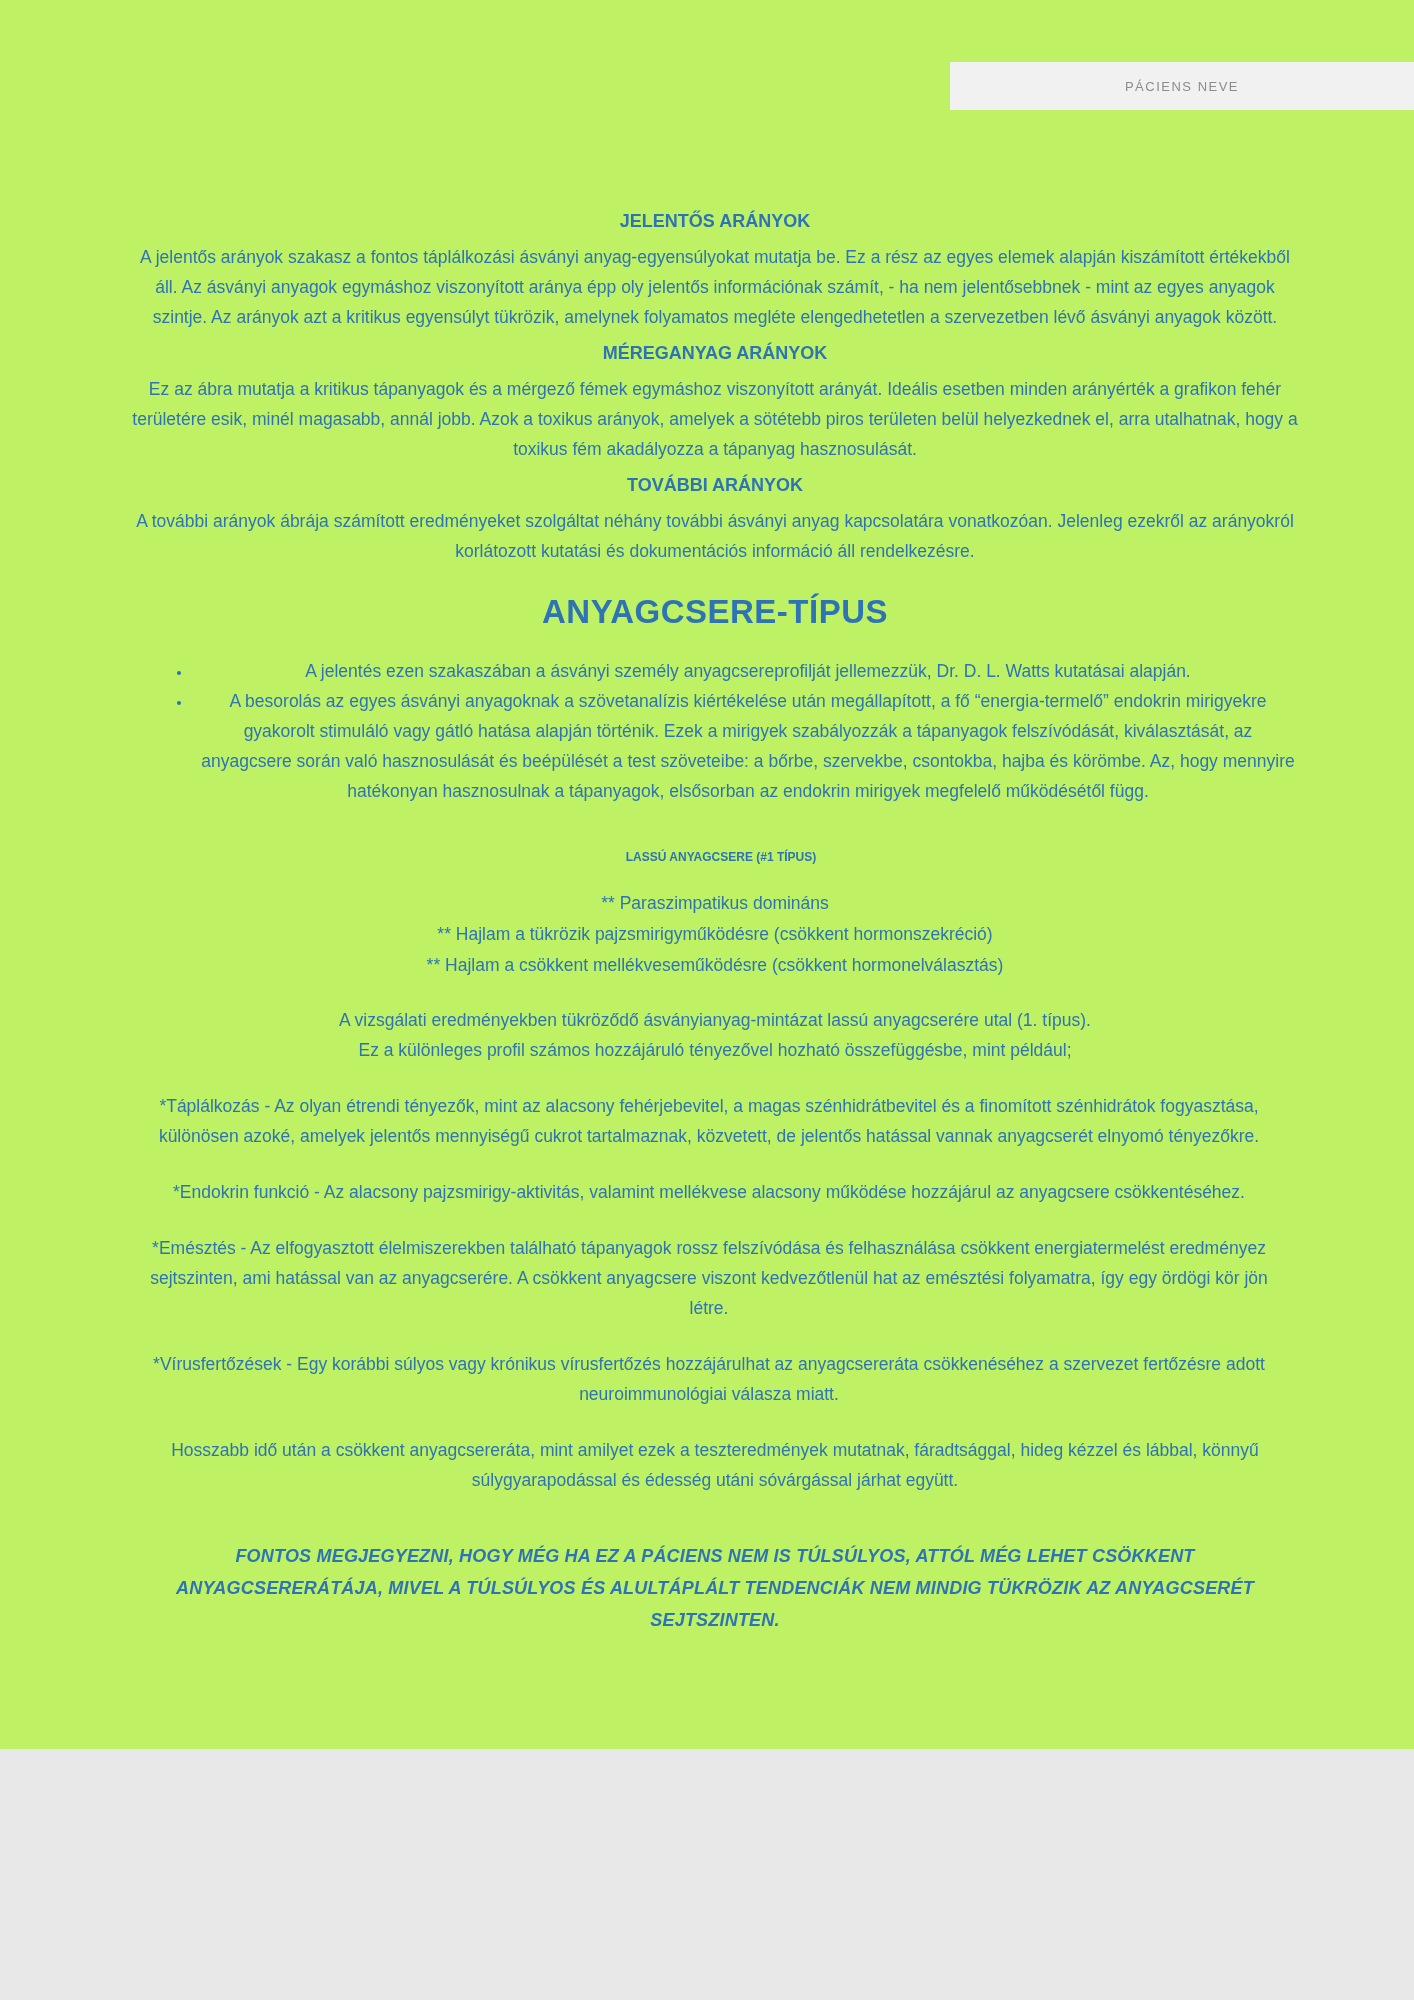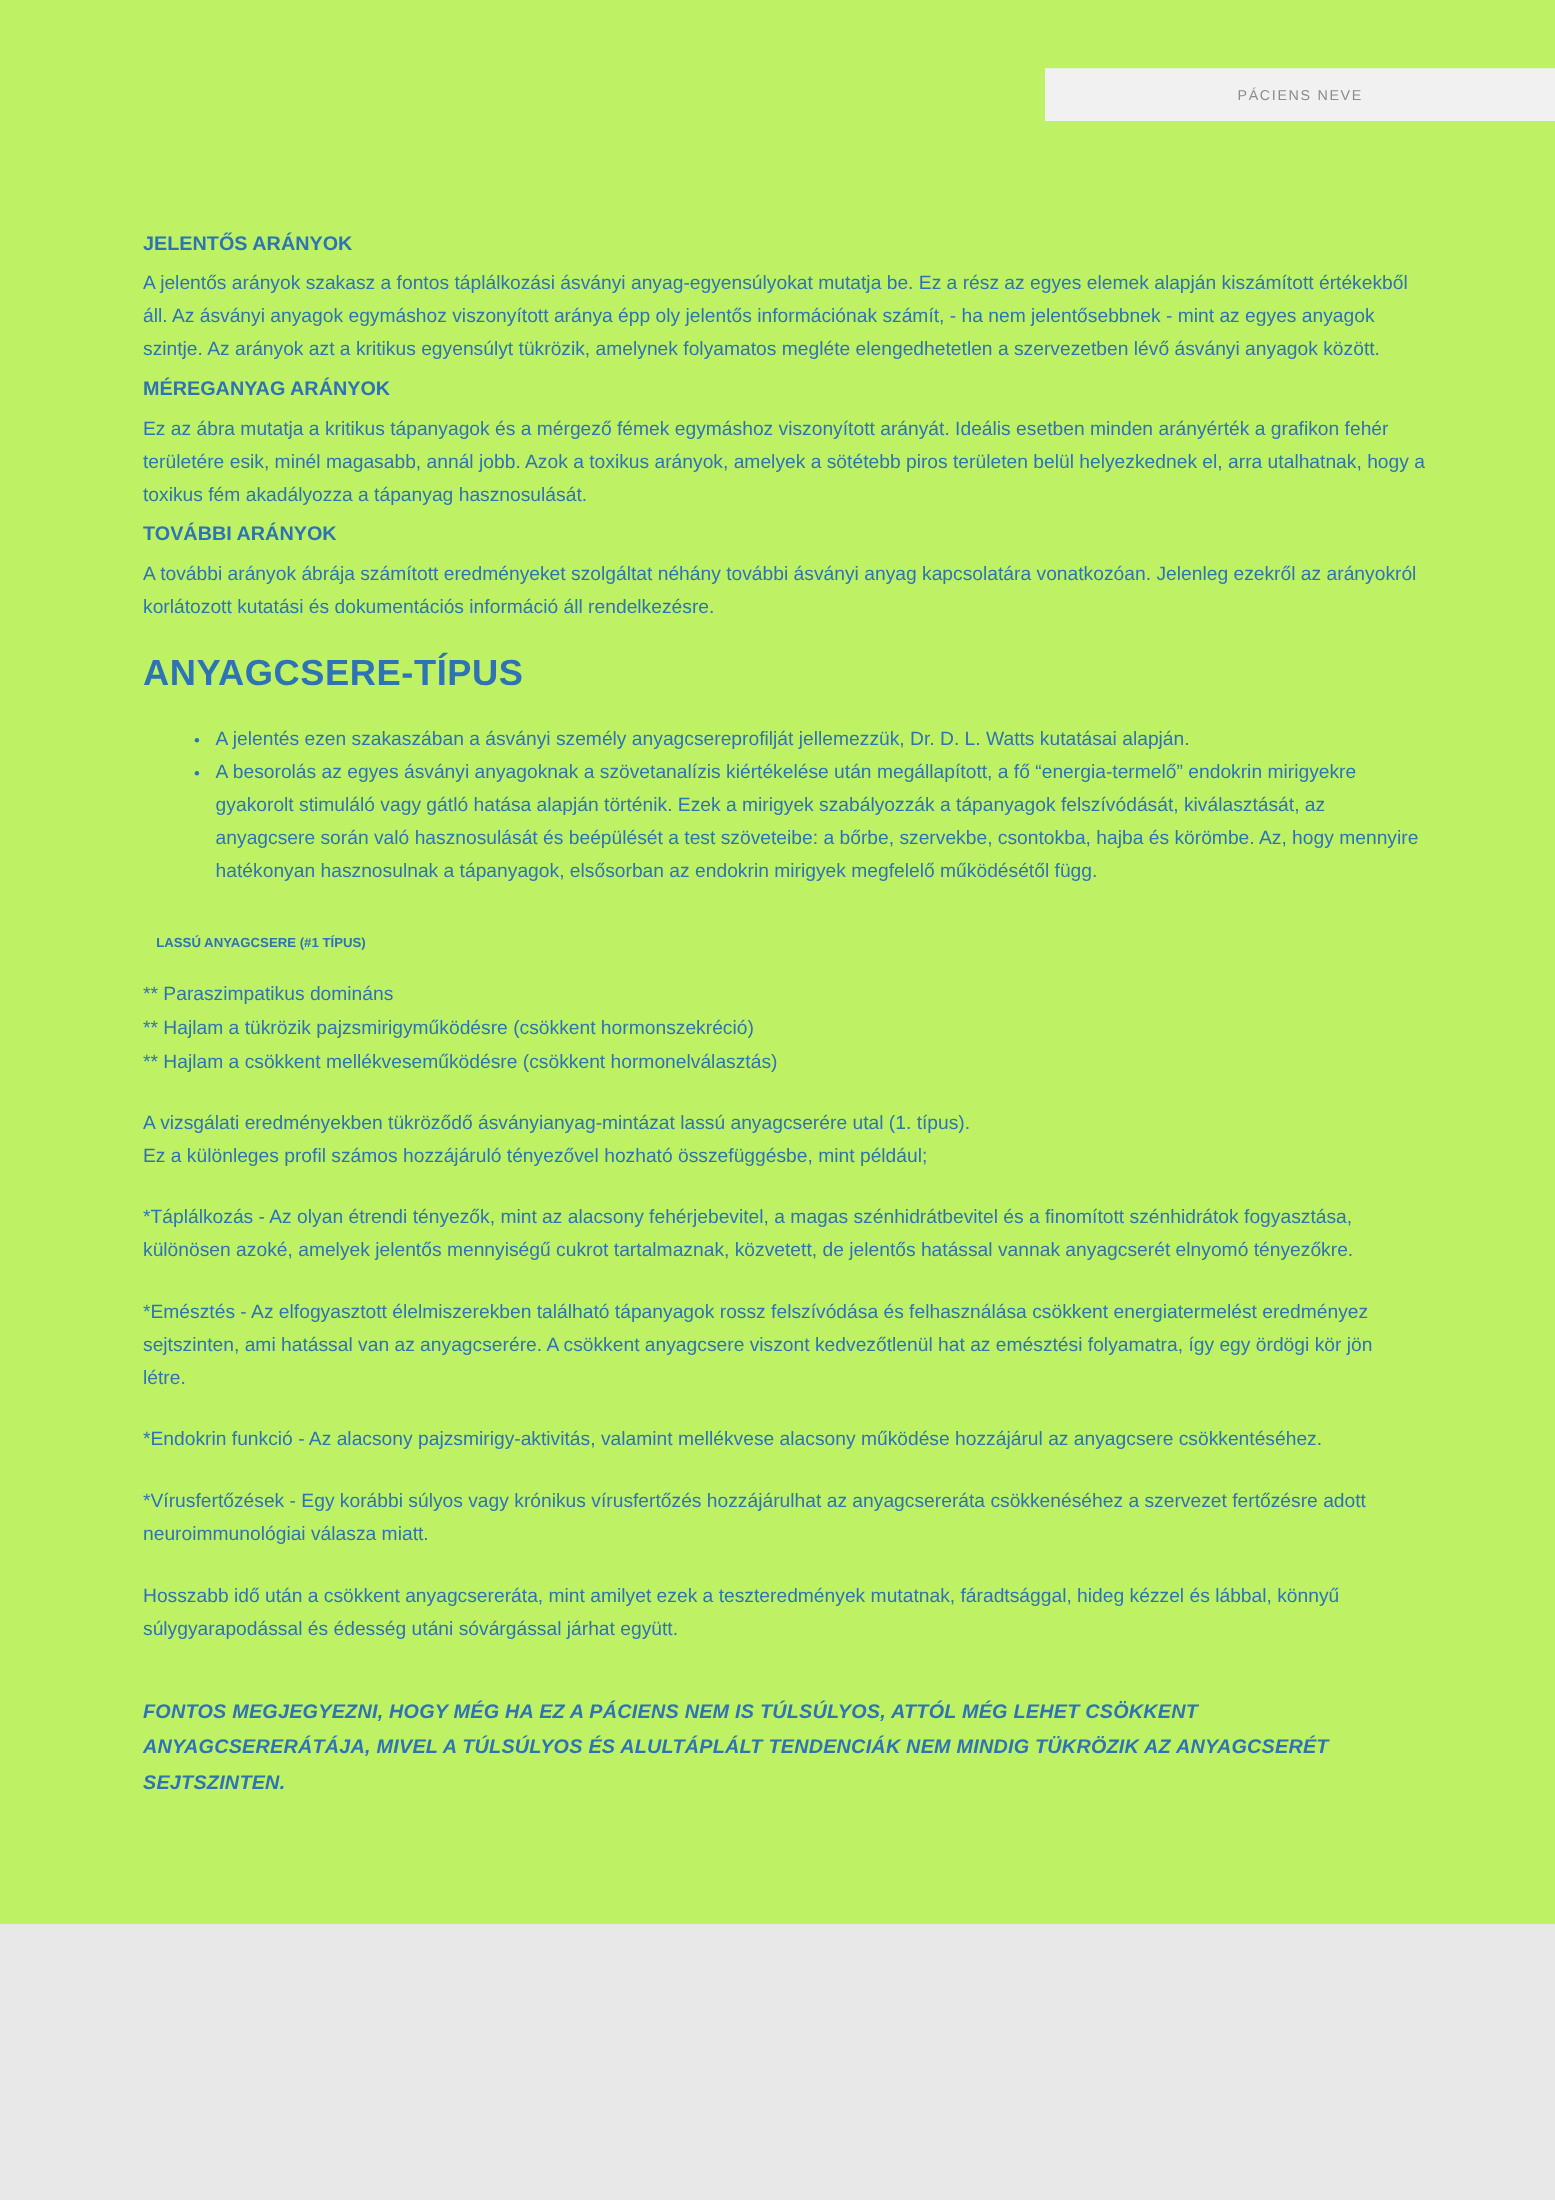--- a/index.html
+++ b/index.html
@@ -30,20 +30,21 @@
     font-size: 13px;
     letter-spacing: 1.5px;
   }
   
   .content {
     position: absolute;
     left: 130px;
     right: 114px;
     top: 0;
     color: #2E74B5;
+    text-align: center;
   }
   .h2 {
     font-size: 18px;
     font-weight: bold;
     line-height: 22px;
     margin: 10px 0 10px 0;
   }
   .h2.first { margin-top: 210px; }
   .body-p {
     font-size: 17.5px;
@@ -151,22 +152,22 @@
       <div class="trait-line">** Hajlam a tükrözik pajzsmirigyműködésre (csökkent hormonszekréció)</div>
       <div class="trait-line">** Hajlam a csökkent mellékveseműködésre (csökkent hormonelválasztás)</div>
     </div>
 
     <div class="intro">
       <div>A vizsgálati eredményekben tükröződő ásványianyag-mintázat lassú anyagcserére utal (1. típus).</div>
       <div>Ez a különleges profil számos hozzájáruló tényezővel hozható összefüggésbe, mint például;</div>
     </div>
 
     <p class="factor">*Táplálkozás - Az olyan étrendi tényezők, mint az alacsony fehérjebevitel, a magas szénhidrátbevitel és a finomított szénhidrátok fogyasztása, különösen azoké, amelyek jelentős mennyiségű cukrot tartalmaznak, közvetett, de jelentős hatással vannak anyagcserét elnyomó tényezőkre.</p>
+    <p class="factor">*Endokrin funkció - Az alacsony pajzsmirigy-aktivitás, valamint mellékvese alacsony működése hozzájárul az anyagcsere csökkentéséhez.</p>
     <p class="factor">*Emésztés - Az elfogyasztott élelmiszerekben található tápanyagok rossz felszívódása és felhasználása csökkent energiatermelést eredményez sejtszinten, ami hatással van az anyagcserére. A csökkent anyagcsere viszont kedvezőtlenül hat az emésztési folyamatra, így egy ördögi kör jön létre.</p>
-    <p class="factor">*Endokrin funkció - Az alacsony pajzsmirigy-aktivitás, valamint mellékvese alacsony működése hozzájárul az anyagcsere csökkentéséhez.</p>
     <p class="factor">*Vírusfertőzések - Egy korábbi súlyos vagy krónikus vírusfertőzés hozzájárulhat az anyagcsereráta csökkenéséhez a szervezet fertőzésre adott neuroimmunológiai válasza miatt.</p>
 
     <p class="long-term">Hosszabb idő után a csökkent anyagcsereráta, mint amilyet ezek a teszteredmények mutatnak, fáradtsággal, hideg kézzel és lábbal, könnyű súlygyarapodással és édesség utáni sóvárgással járhat együtt.</p>
 
     <p class="important-note">FONTOS MEGJEGYEZNI, HOGY MÉG HA EZ A PÁCIENS NEM IS TÚLSÚLYOS, ATTÓL MÉG LEHET CSÖKKENT ANYAGCSERERÁTÁJA, MIVEL A TÚLSÚLYOS ÉS ALULTÁPLÁLT TENDENCIÁK NEM MINDIG TÜKRÖZIK AZ ANYAGCSERÉT SEJTSZINTEN.</p>
 
   </div>
 
   <div class="footer-copyright">SZERZŐI JOG, TRACE ELEMENTS, INC. 2000 – 2023</div>
   <div class="page-number">4</div>

